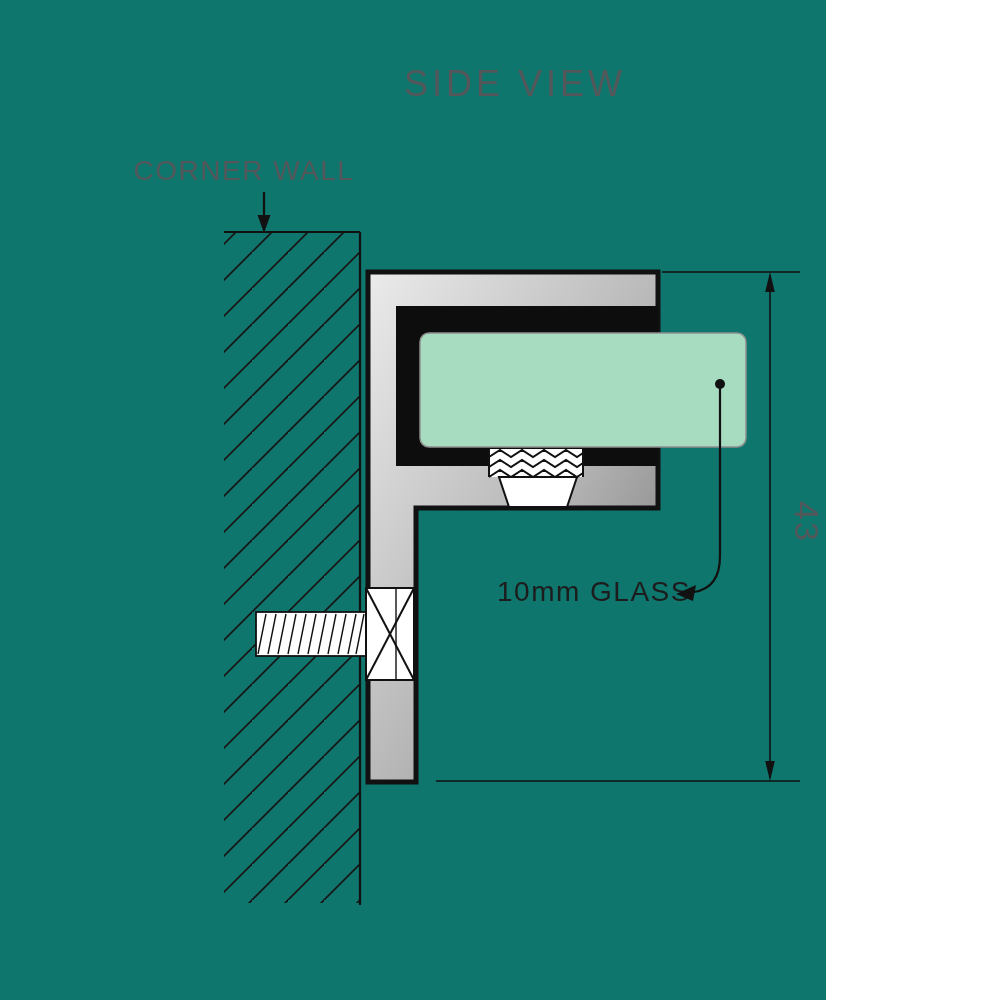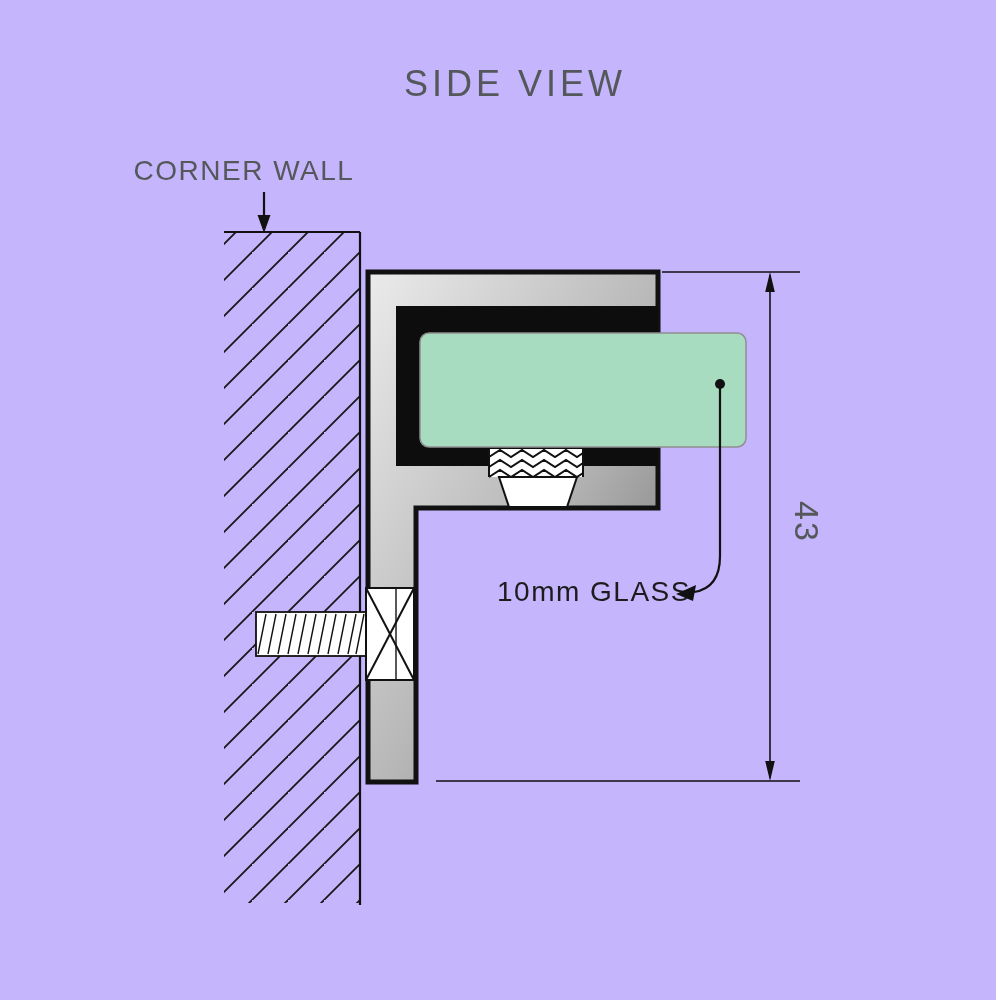--- a/index.html
+++ b/index.html
@@ -1,16 +1,16 @@
 <!DOCTYPE html>
 <html><head>
 <meta charset="utf-8">
 <style>
   html,body{margin:0;padding:0;background:#ffffff;}
-  .canvas{position:relative;width:996px;height:1000px;background:#c4b5fd;overflow:hidden;
+  .canvas{position:relative;width:826px;height:1000px;background:#0f766e;overflow:hidden;
           font-family:"Liberation Sans", sans-serif;}
   svg{position:absolute;left:0;top:0;}
   text{font-family:"Liberation Sans", sans-serif;}
   .title-text{font-size:36px;letter-spacing:4px;}
   .label-text{font-size:28px;letter-spacing:1.5px;}
   .dim-text{font-size:34px;letter-spacing:2px;}
 </style>
 </head>
 <body>
 

